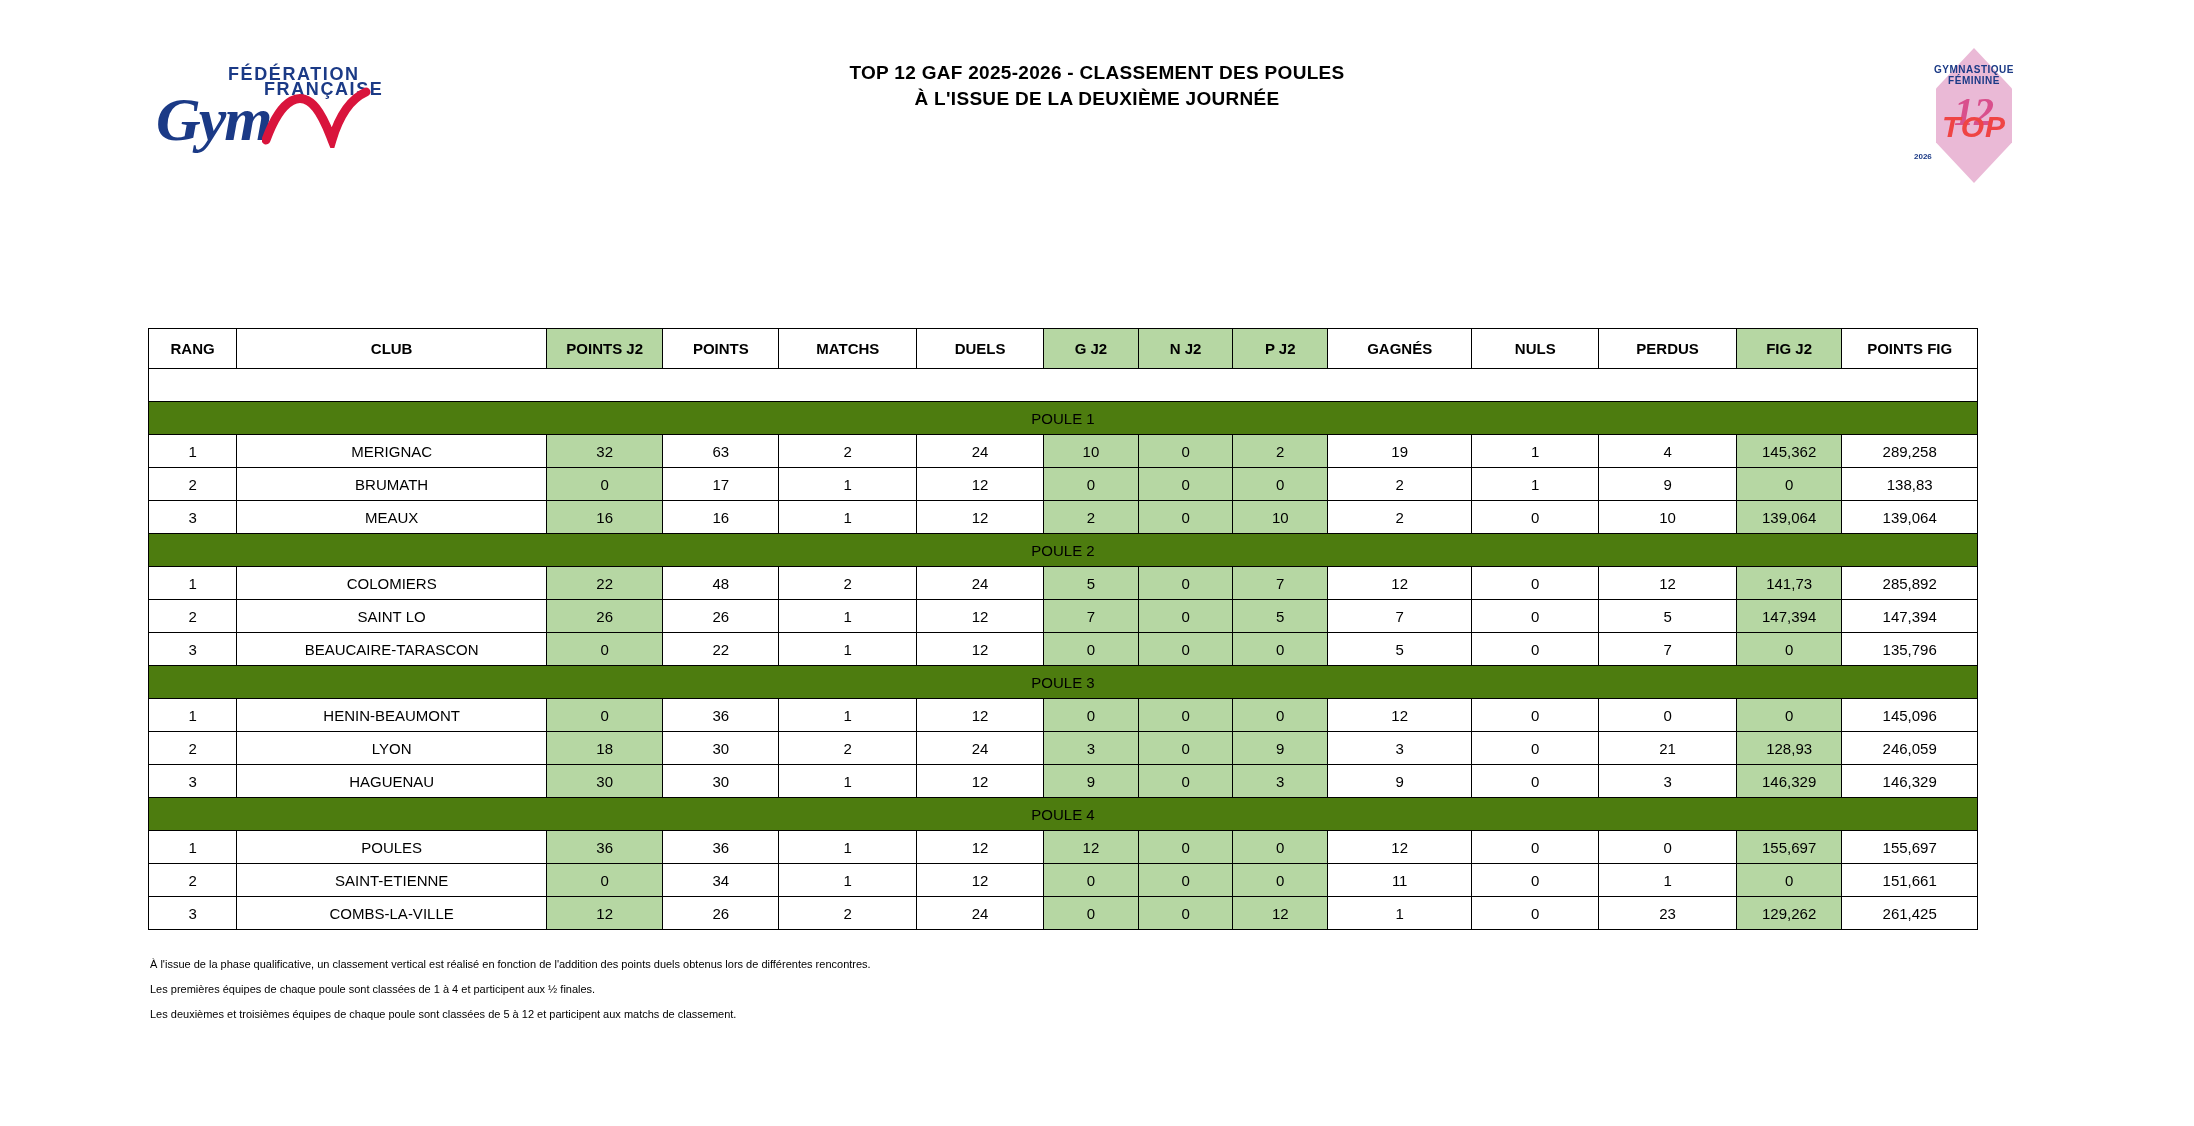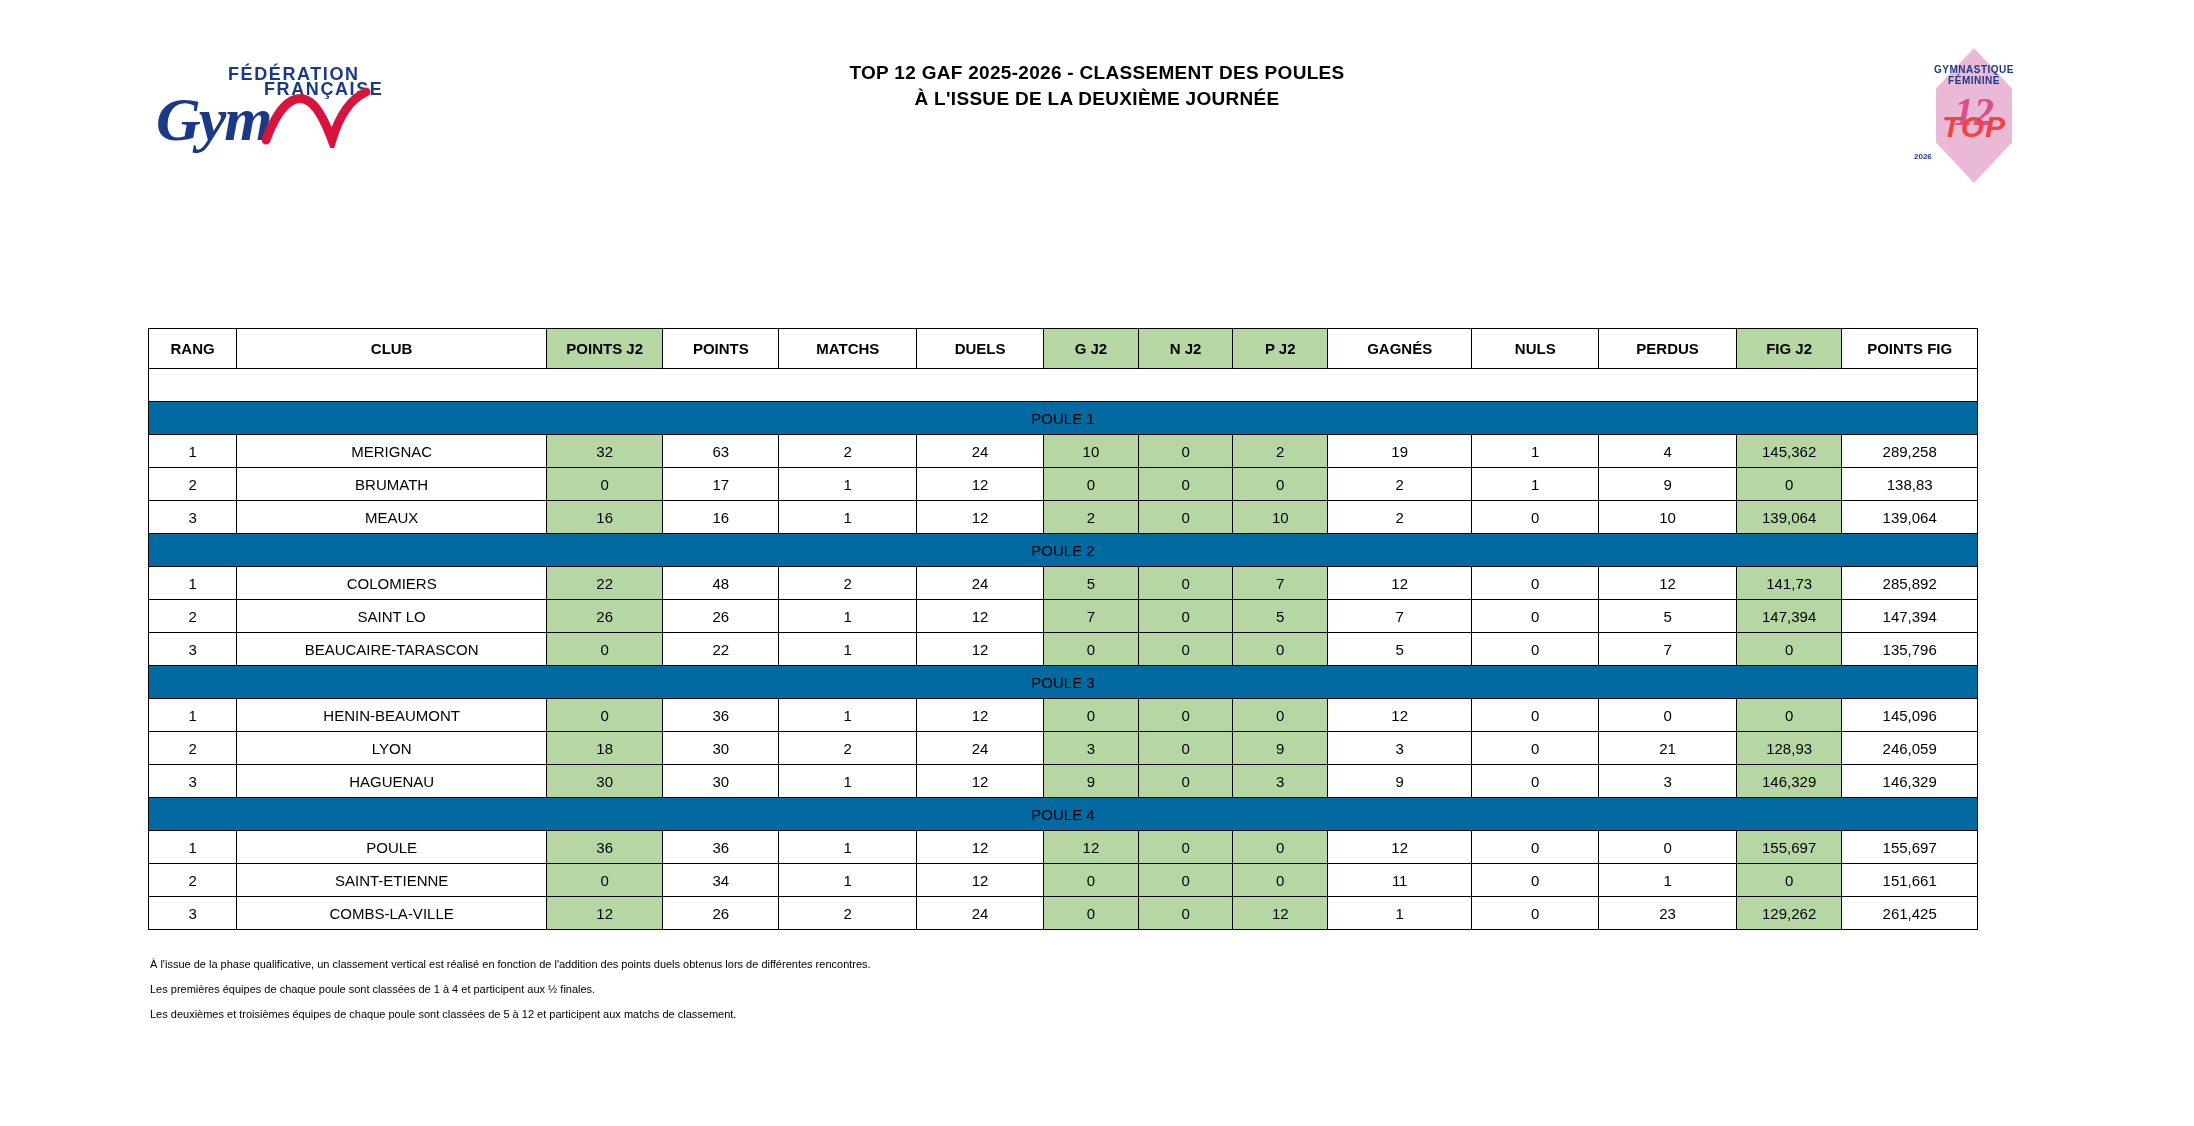--- a/index.html
+++ b/index.html
@@ -165,21 +165,21 @@
     font-weight: normal;
     box-sizing: border-box;
   }
   table.standings thead th {
     font-weight: bold;
     font-size: 15px;
     height: 40px;
   }
   .hl-green { background: #b6d7a3; }
   .poule-row td {
-    background: #0369a1;
+    background: #4d7c0f;
     font-weight: bold;
     height: 33px;
   }
   .col-rang   { width: 82px; }
   .col-club   { width: 288px; }
   .col-ptsj2  { width: 108px; }
   .col-points { width: 108px; }
   .col-matchs { width: 128px; }
   .col-duels  { width: 118px; }
   .col-gj2    { width: 88px; }
@@ -434,21 +434,21 @@
           <td>3</td>
           <td class="hl-green">146,329</td>
           <td>146,329</td>
         </tr>
 
         <tr class="poule-row">
           <td colspan="14">POULE 4</td>
         </tr>
         <tr>
           <td>1</td>
-          <td>POULE</td>
+          <td>POULES</td>
           <td class="hl-green">36</td>
           <td>36</td>
           <td>1</td>
           <td>12</td>
           <td class="hl-green">12</td>
           <td class="hl-green">0</td>
           <td class="hl-green">0</td>
           <td>12</td>
           <td>0</td>
           <td>0</td>

